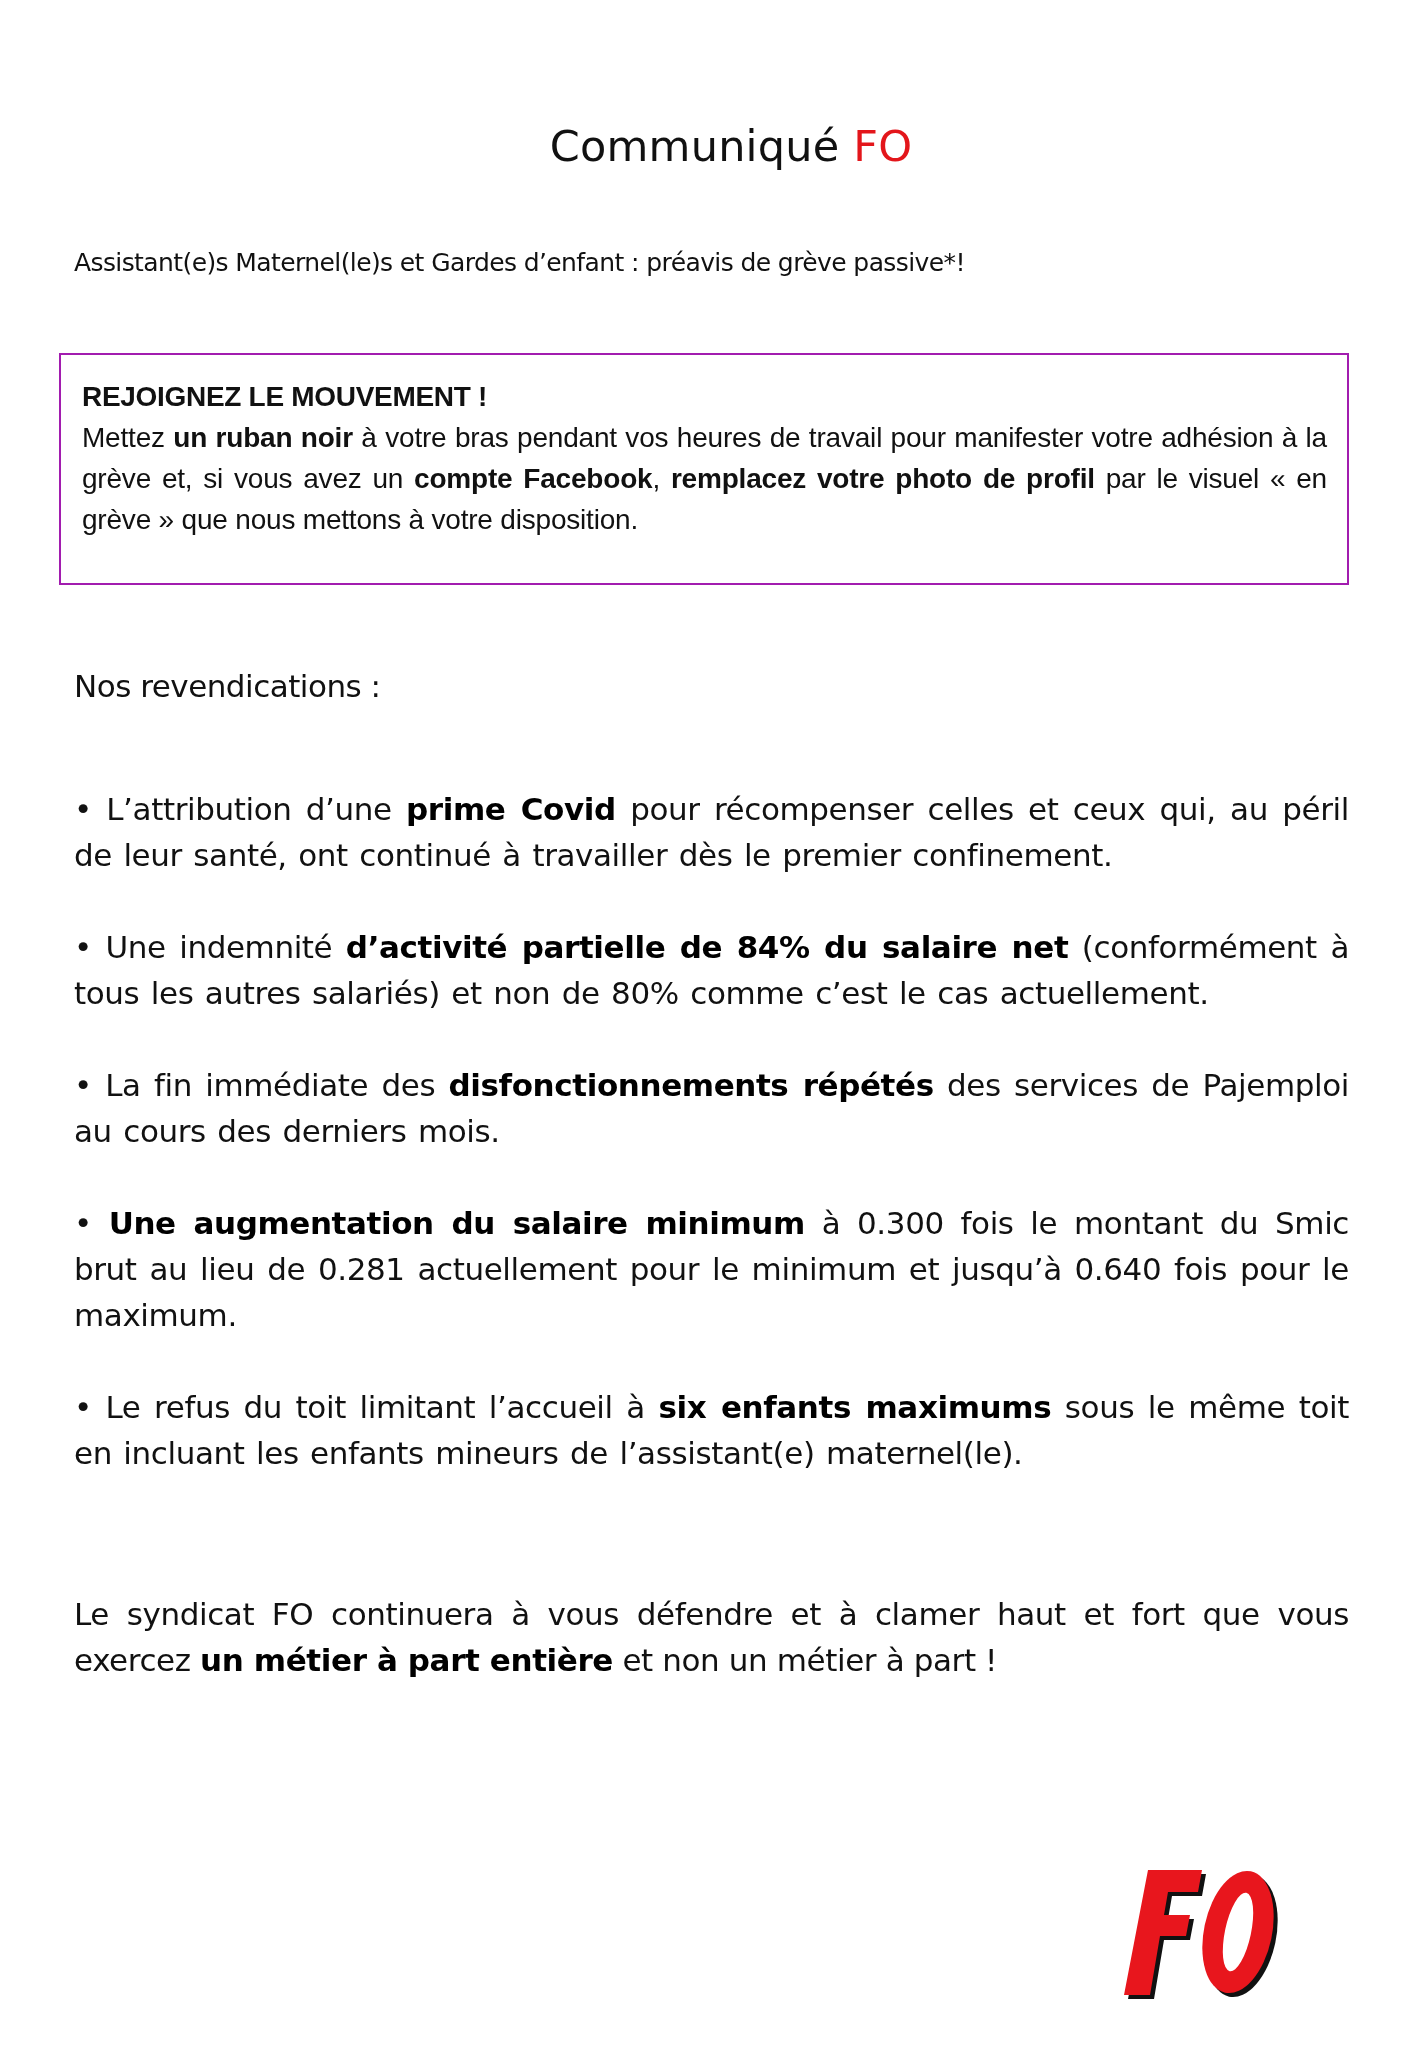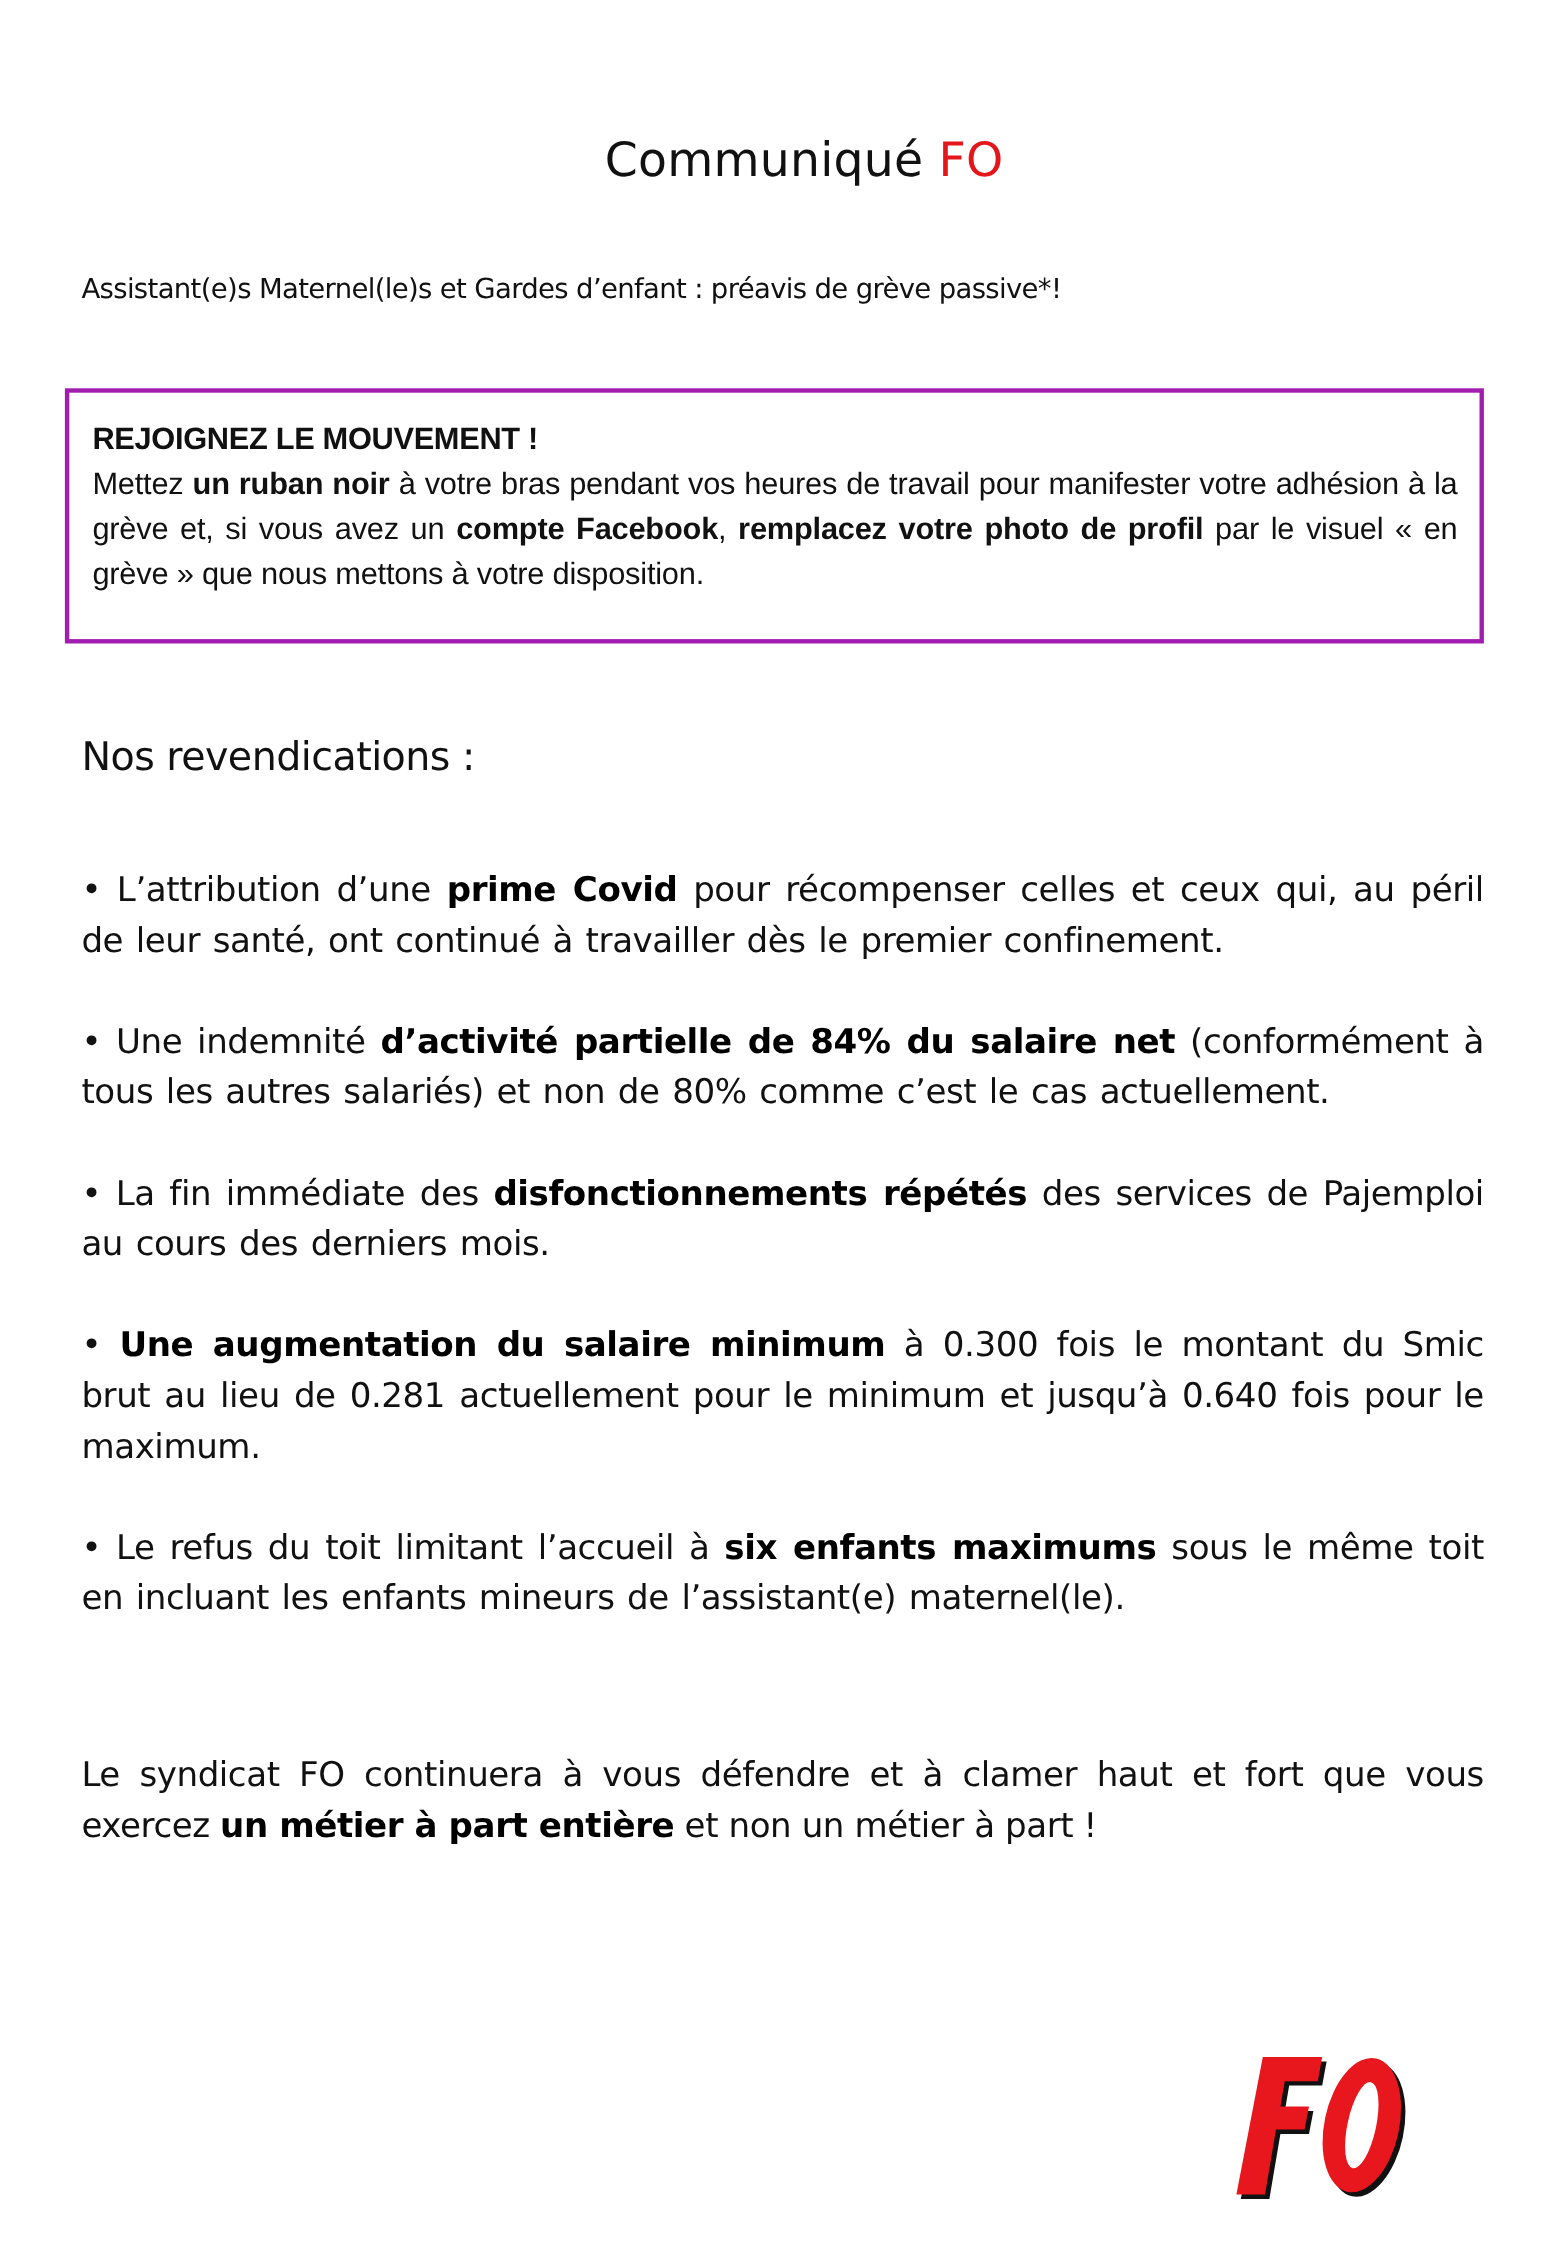--- a/index.html
+++ b/index.html
@@ -11,30 +11,30 @@
       position: absolute; top: 92px; left: 0; width: 1422px; text-align: center;
       font-size: 43px; font-weight: normal; letter-spacing: 0.2px; padding-left: 20px;
     }
     .page-title .fo { color: #e3161b; }
     .subtitle {
       position: absolute; top: 248px; left: 74px; width: 1280px;
       font-size: 25px; letter-spacing: -0.6px; white-space: nowrap;
     }
     .callout {
       position: absolute; top: 353px; left: 59px; width: 1290px; height: 232px;
-      border: 4px solid #a21caf; box-sizing: border-box;
+      border: 2px solid #a21caf; box-sizing: border-box;
       font-family: "Liberation Sans", sans-serif;
       padding: 22px 20px 0 21px;
     }
     .callout-title { font-size: 28px; font-weight: bold; line-height: 40px; letter-spacing: -0.3px; }
     .callout-body { font-size: 28px; line-height: 41px; text-align: justify; text-align-last: left; letter-spacing: -0.2px; }
     .callout-body b { font-weight: bold; }
     .section-title {
       position: absolute; top: 668px; left: 74px;
-      font-size: 36px; letter-spacing: -0.5px;
+      font-size: 31px; letter-spacing: -0.5px;
     }
     .claims { position: absolute; top: 755px; left: 74px; width: 1275px; }
     .claim {
       font-size: 31px; line-height: 46px; text-align: justify; text-align-last: left;
       margin-bottom: 46px; letter-spacing: -0.4px; word-spacing: 2px;
     }
     .claim .strong { font-weight: 600; color: #000; }
     .closing {
       position: absolute; top: 1560px; left: 74px; width: 1275px;
       font-size: 31px; line-height: 46px; text-align: justify; text-align-last: left; letter-spacing: -0.4px;

